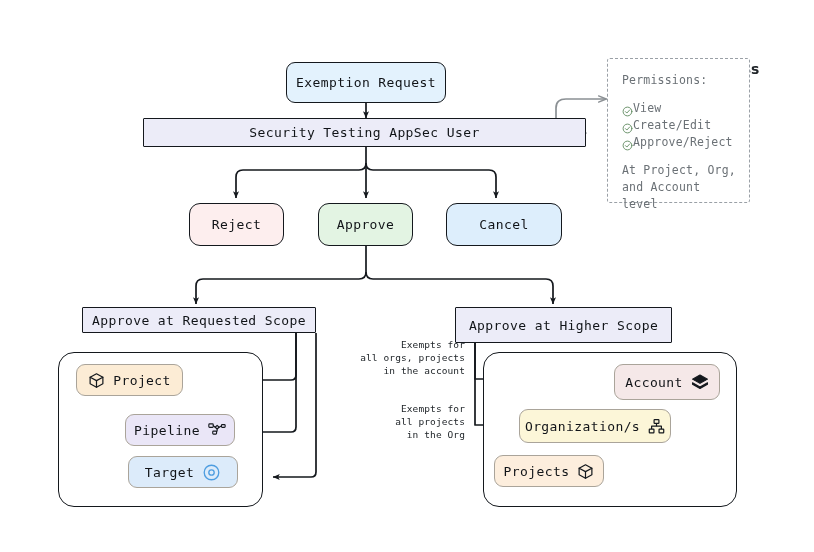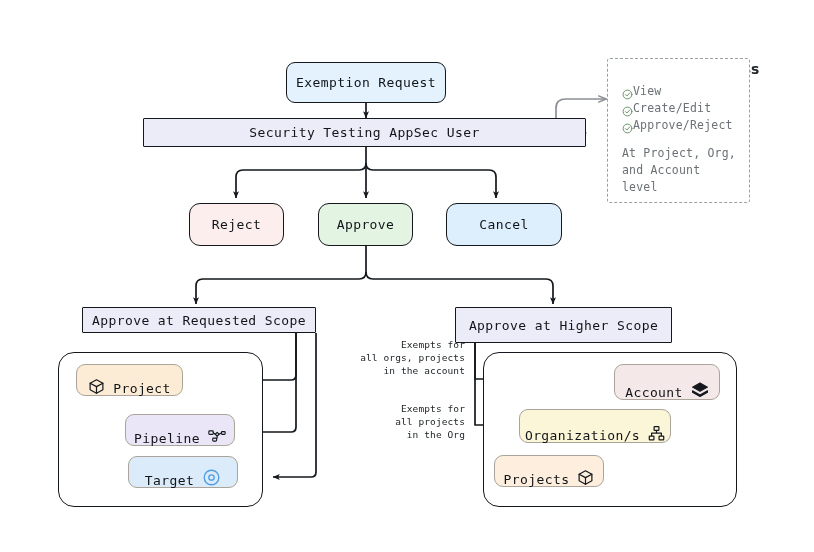--- a/index.html
+++ b/index.html
@@ -55,21 +55,21 @@
     position: absolute;
     box-sizing: border-box;
     border: 1.8px solid #14181d;
     border-radius: 16px;
     background: #ffffff;
   }
   .inner-pill {
     position: absolute;
     box-sizing: border-box;
     display: flex;
-    align-items: flex-end;
+    align-items: center;
     justify-content: center;
     gap: 8px;
     border: 1.4px solid #aaa49a;
     border-radius: 9px;
     font-size: 13px;
     letter-spacing: 0.4px;
     color: #111418;
     white-space: nowrap;
   }
   .inner-pill .lbl { line-height: 1; }
@@ -291,20 +291,21 @@
 
   <div class="edge-label" style="left:355px; top:338px; width:110px;">Exempts for
 all orgs, projects
 in the account</div>
 
   <div class="edge-label" style="left:355px; top:402px; width:110px;">Exempts for
 all projects
 in the Org</div>
 
   <div id="permissions-box" style="left:607px; top:58px; width:143px; height:145px;">
+    <div>Permissions:</div>
     <div class="perm-gap"></div>
 
     <div class="perm-row">
       <span class="icon-wrap">
         <svg width="11" height="11" viewBox="0 0 24 24" fill="none" stroke="#5f8a5f" stroke-width="2" stroke-linecap="round" stroke-linejoin="round">
           <circle cx="12" cy="12" r="9.6"></circle>
           <path d="M7.4 12.2 L10.6 15.4 L16.8 8.6"></path>
         </svg>
       </span>
       <span>View</span>

